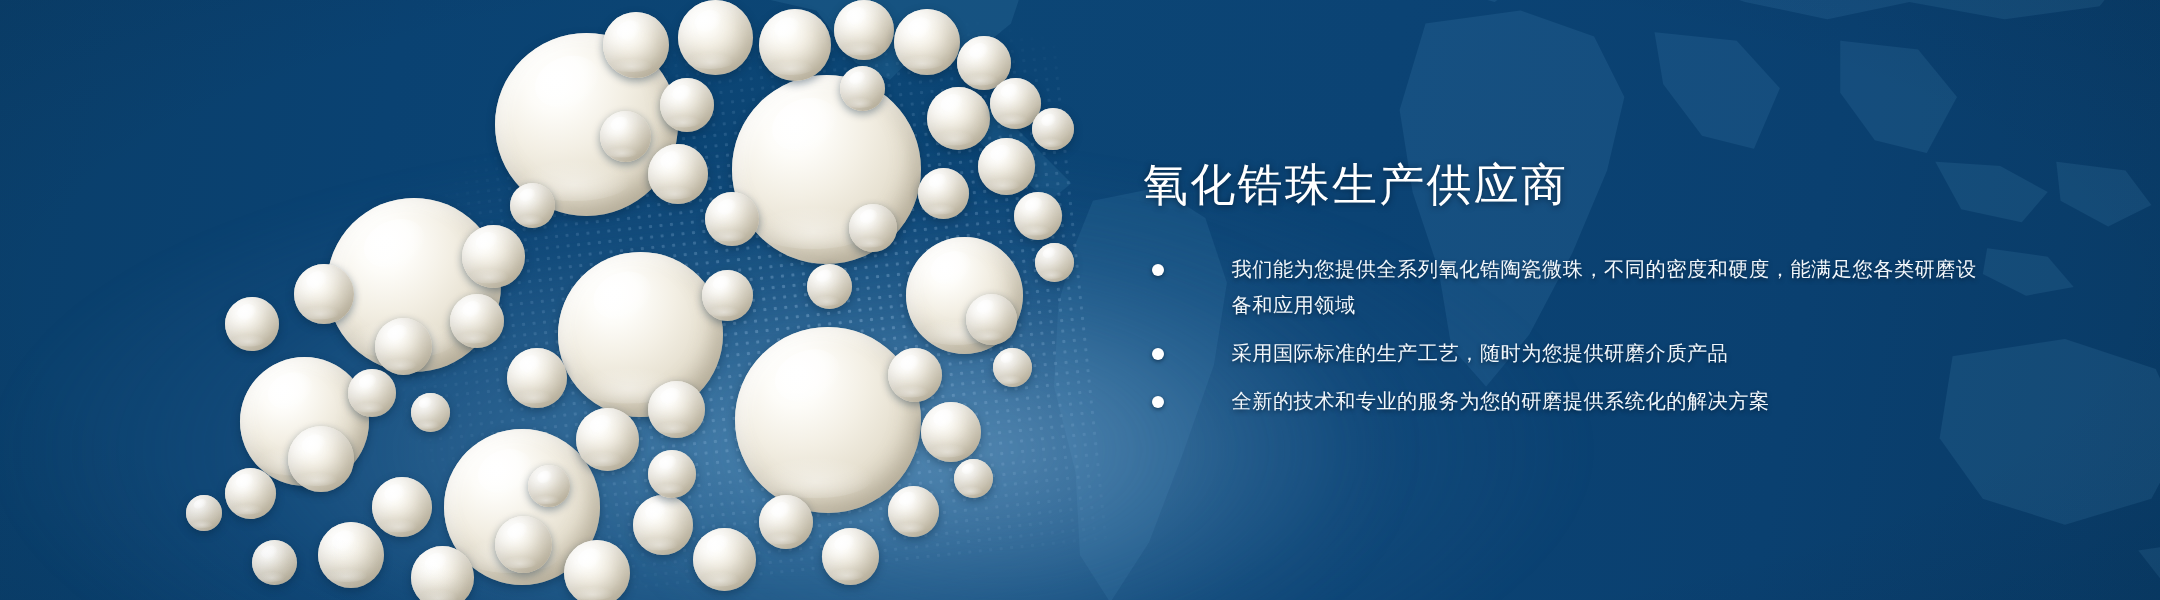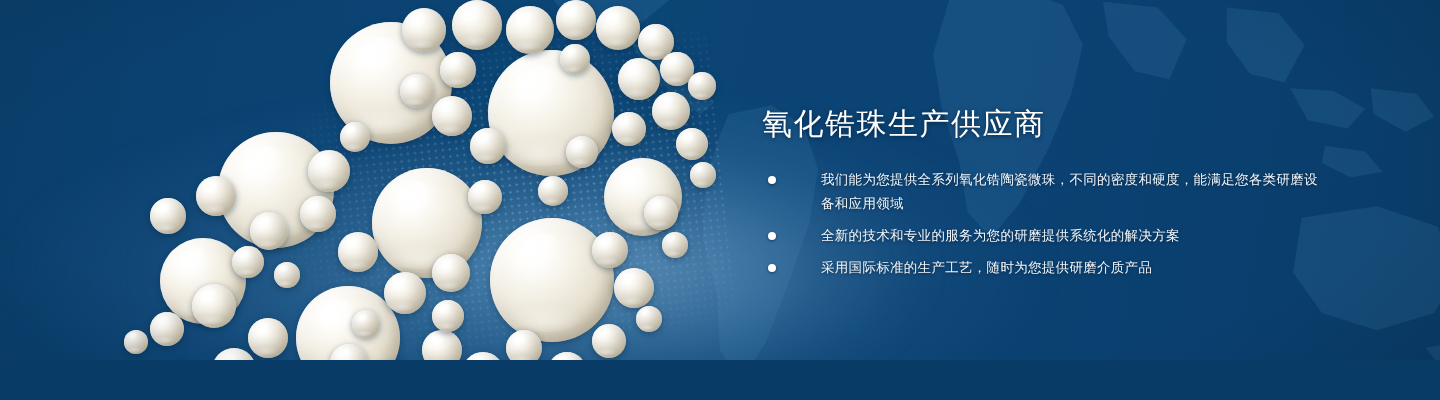--- a/index.html
+++ b/index.html
@@ -7,21 +7,21 @@
     padding: 0;
     background: #083c66;
   }
   body {
     font-family: "Liberation Sans", "DejaVu Sans", sans-serif;
   }
 
   #banner {
     position: relative;
     width: 1440px;
-    height: 360px;
+    height: 400px;
     overflow: hidden;
     background: #0a4272;
   }
 
   
   .bg-base {
     position: absolute;
     inset: 0;
     background:
       linear-gradient(100deg,
@@ -310,22 +310,22 @@
   <div id="copy">
     <h1 id="headline">氧化锆珠生产供应商</h1>
 
     <ul id="bullets">
       <li class="bullet">
         <span class="bullet-dot"></span>
         <span class="bullet-text">我们能为您提供全系列氧化锆陶瓷微珠，不同的密度和硬度，能满足您各类研磨设备和应用领域</span>
       </li>
       <li class="bullet">
         <span class="bullet-dot"></span>
-        <span class="bullet-text">全新的技术和专业的服务为您的研磨提供系统化的解决方案</span>
+        <span class="bullet-text">采用国际标准的生产工艺，随时为您提供研磨介质产品</span>
       </li>
       <li class="bullet">
         <span class="bullet-dot"></span>
-        <span class="bullet-text">采用国际标准的生产工艺，随时为您提供研磨介质产品</span>
+        <span class="bullet-text">全新的技术和专业的服务为您的研磨提供系统化的解决方案</span>
       </li>
     </ul>
   </div>
 
 </div>
 
 </body></html>

